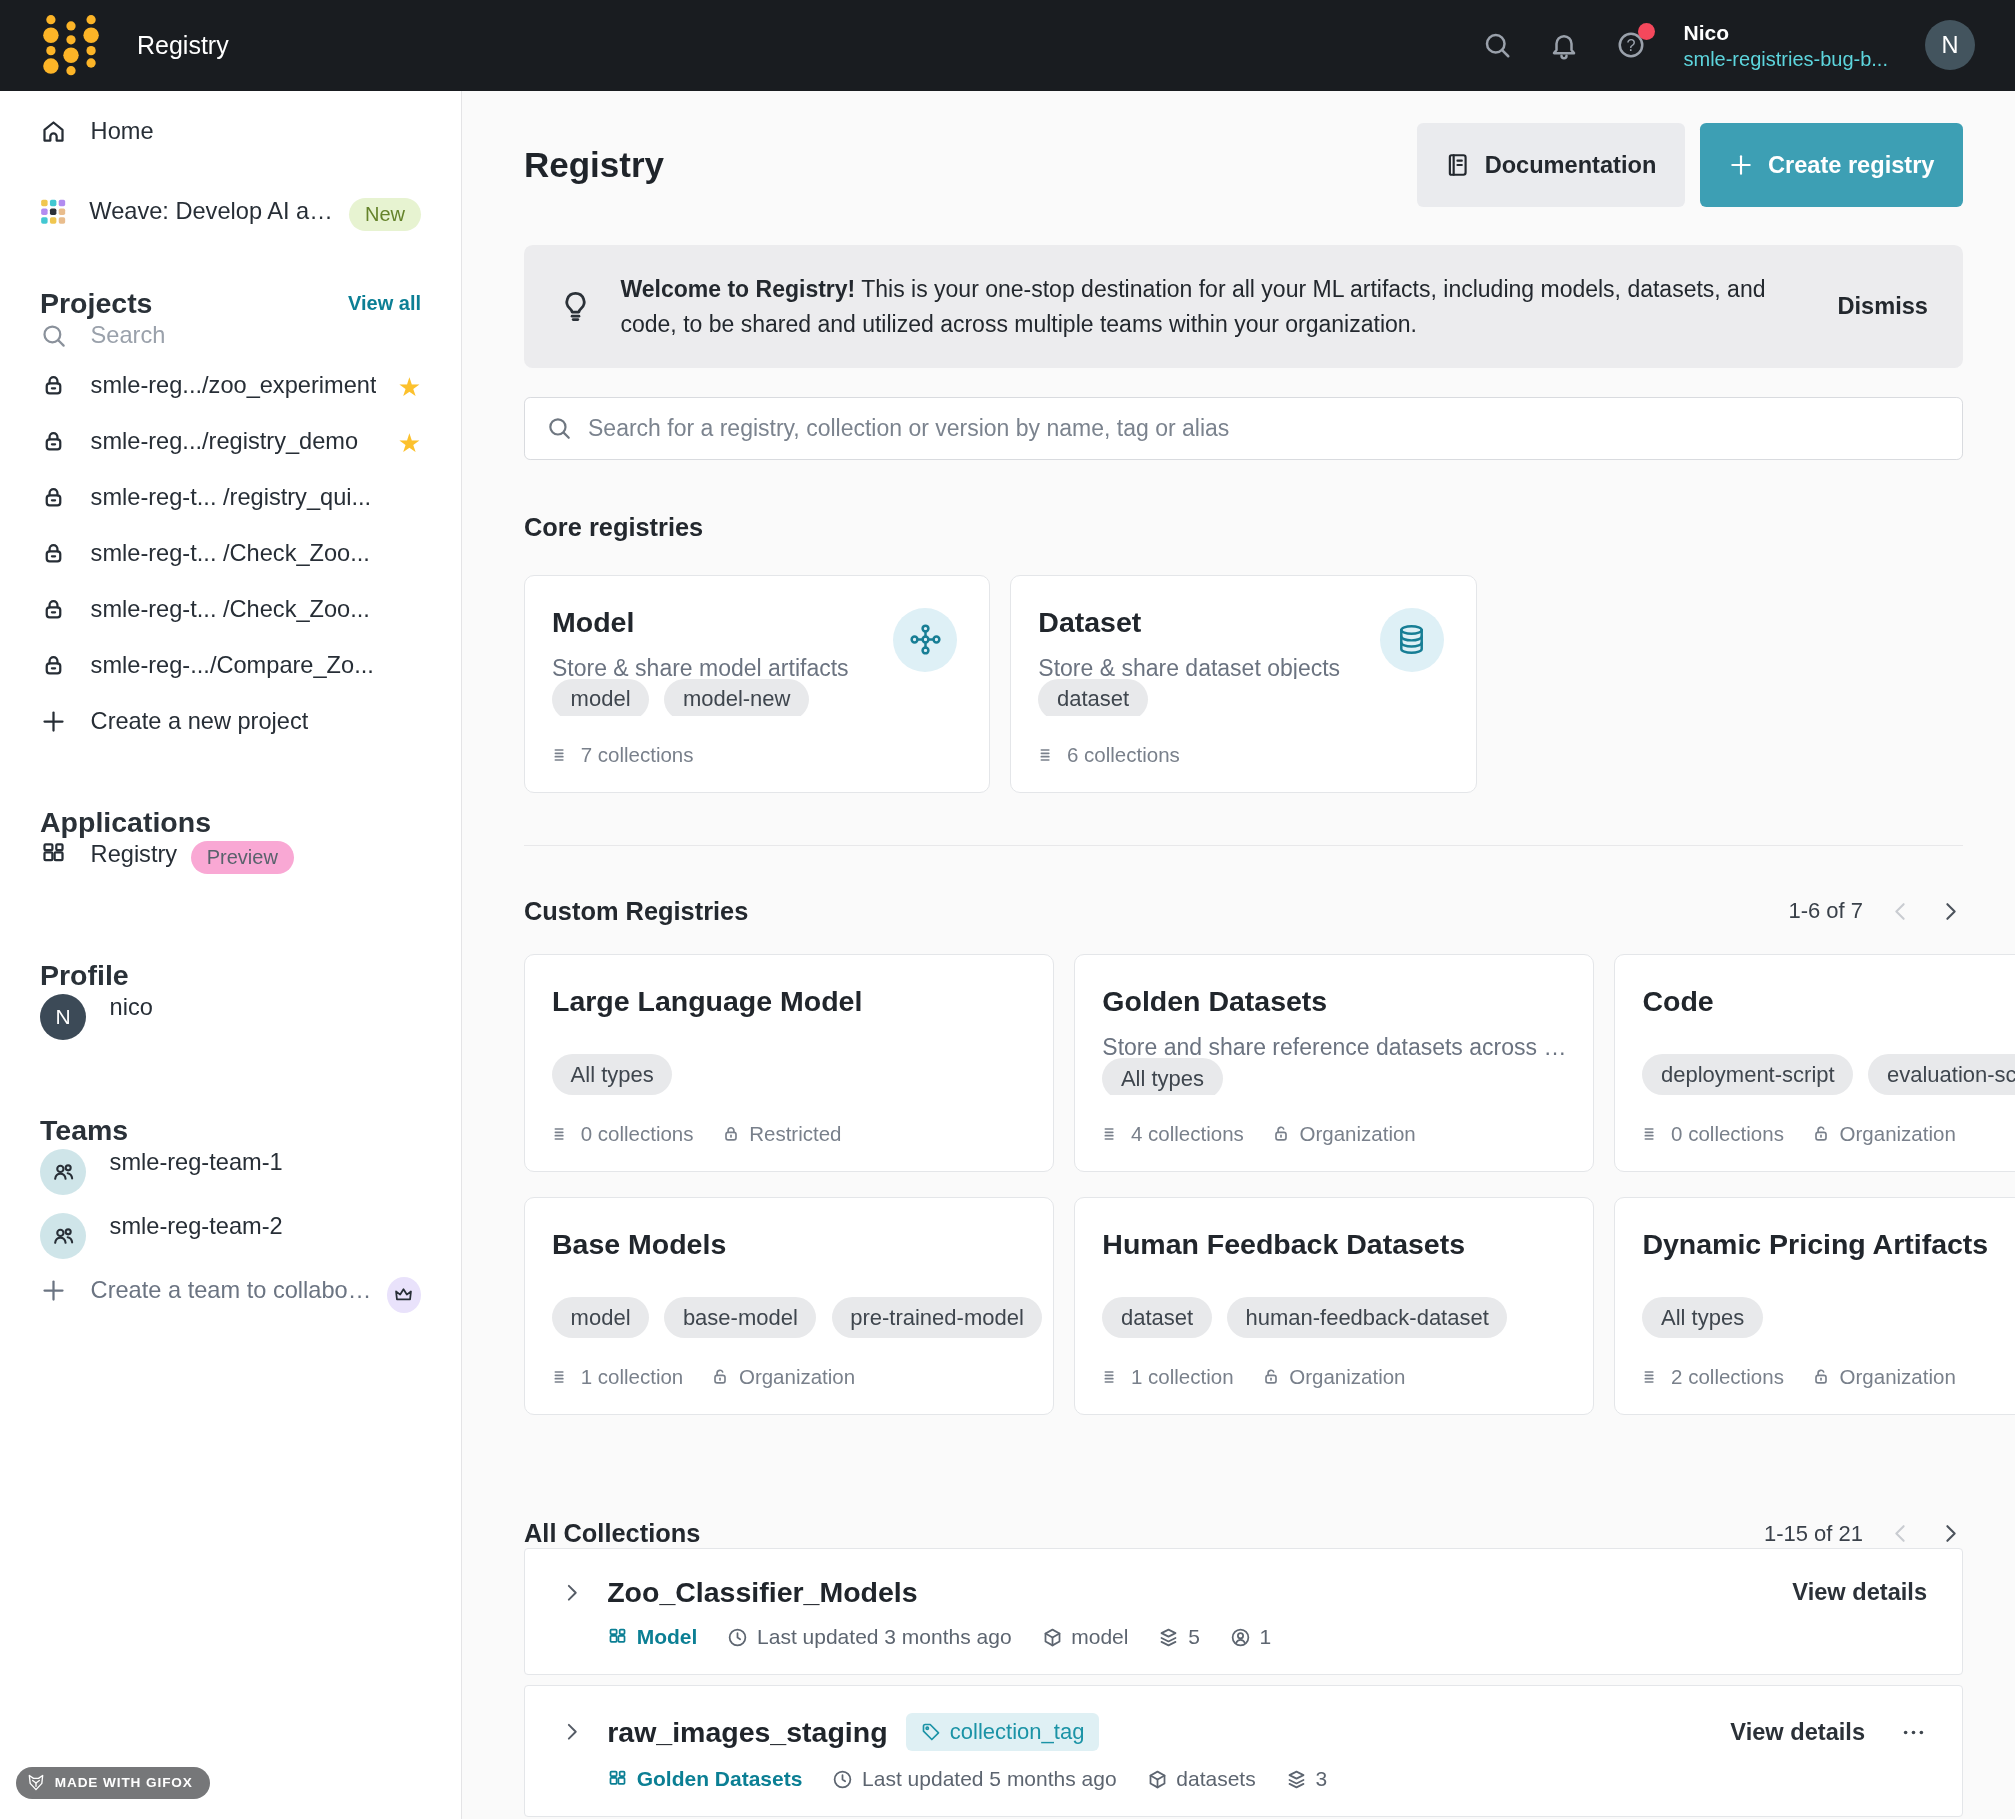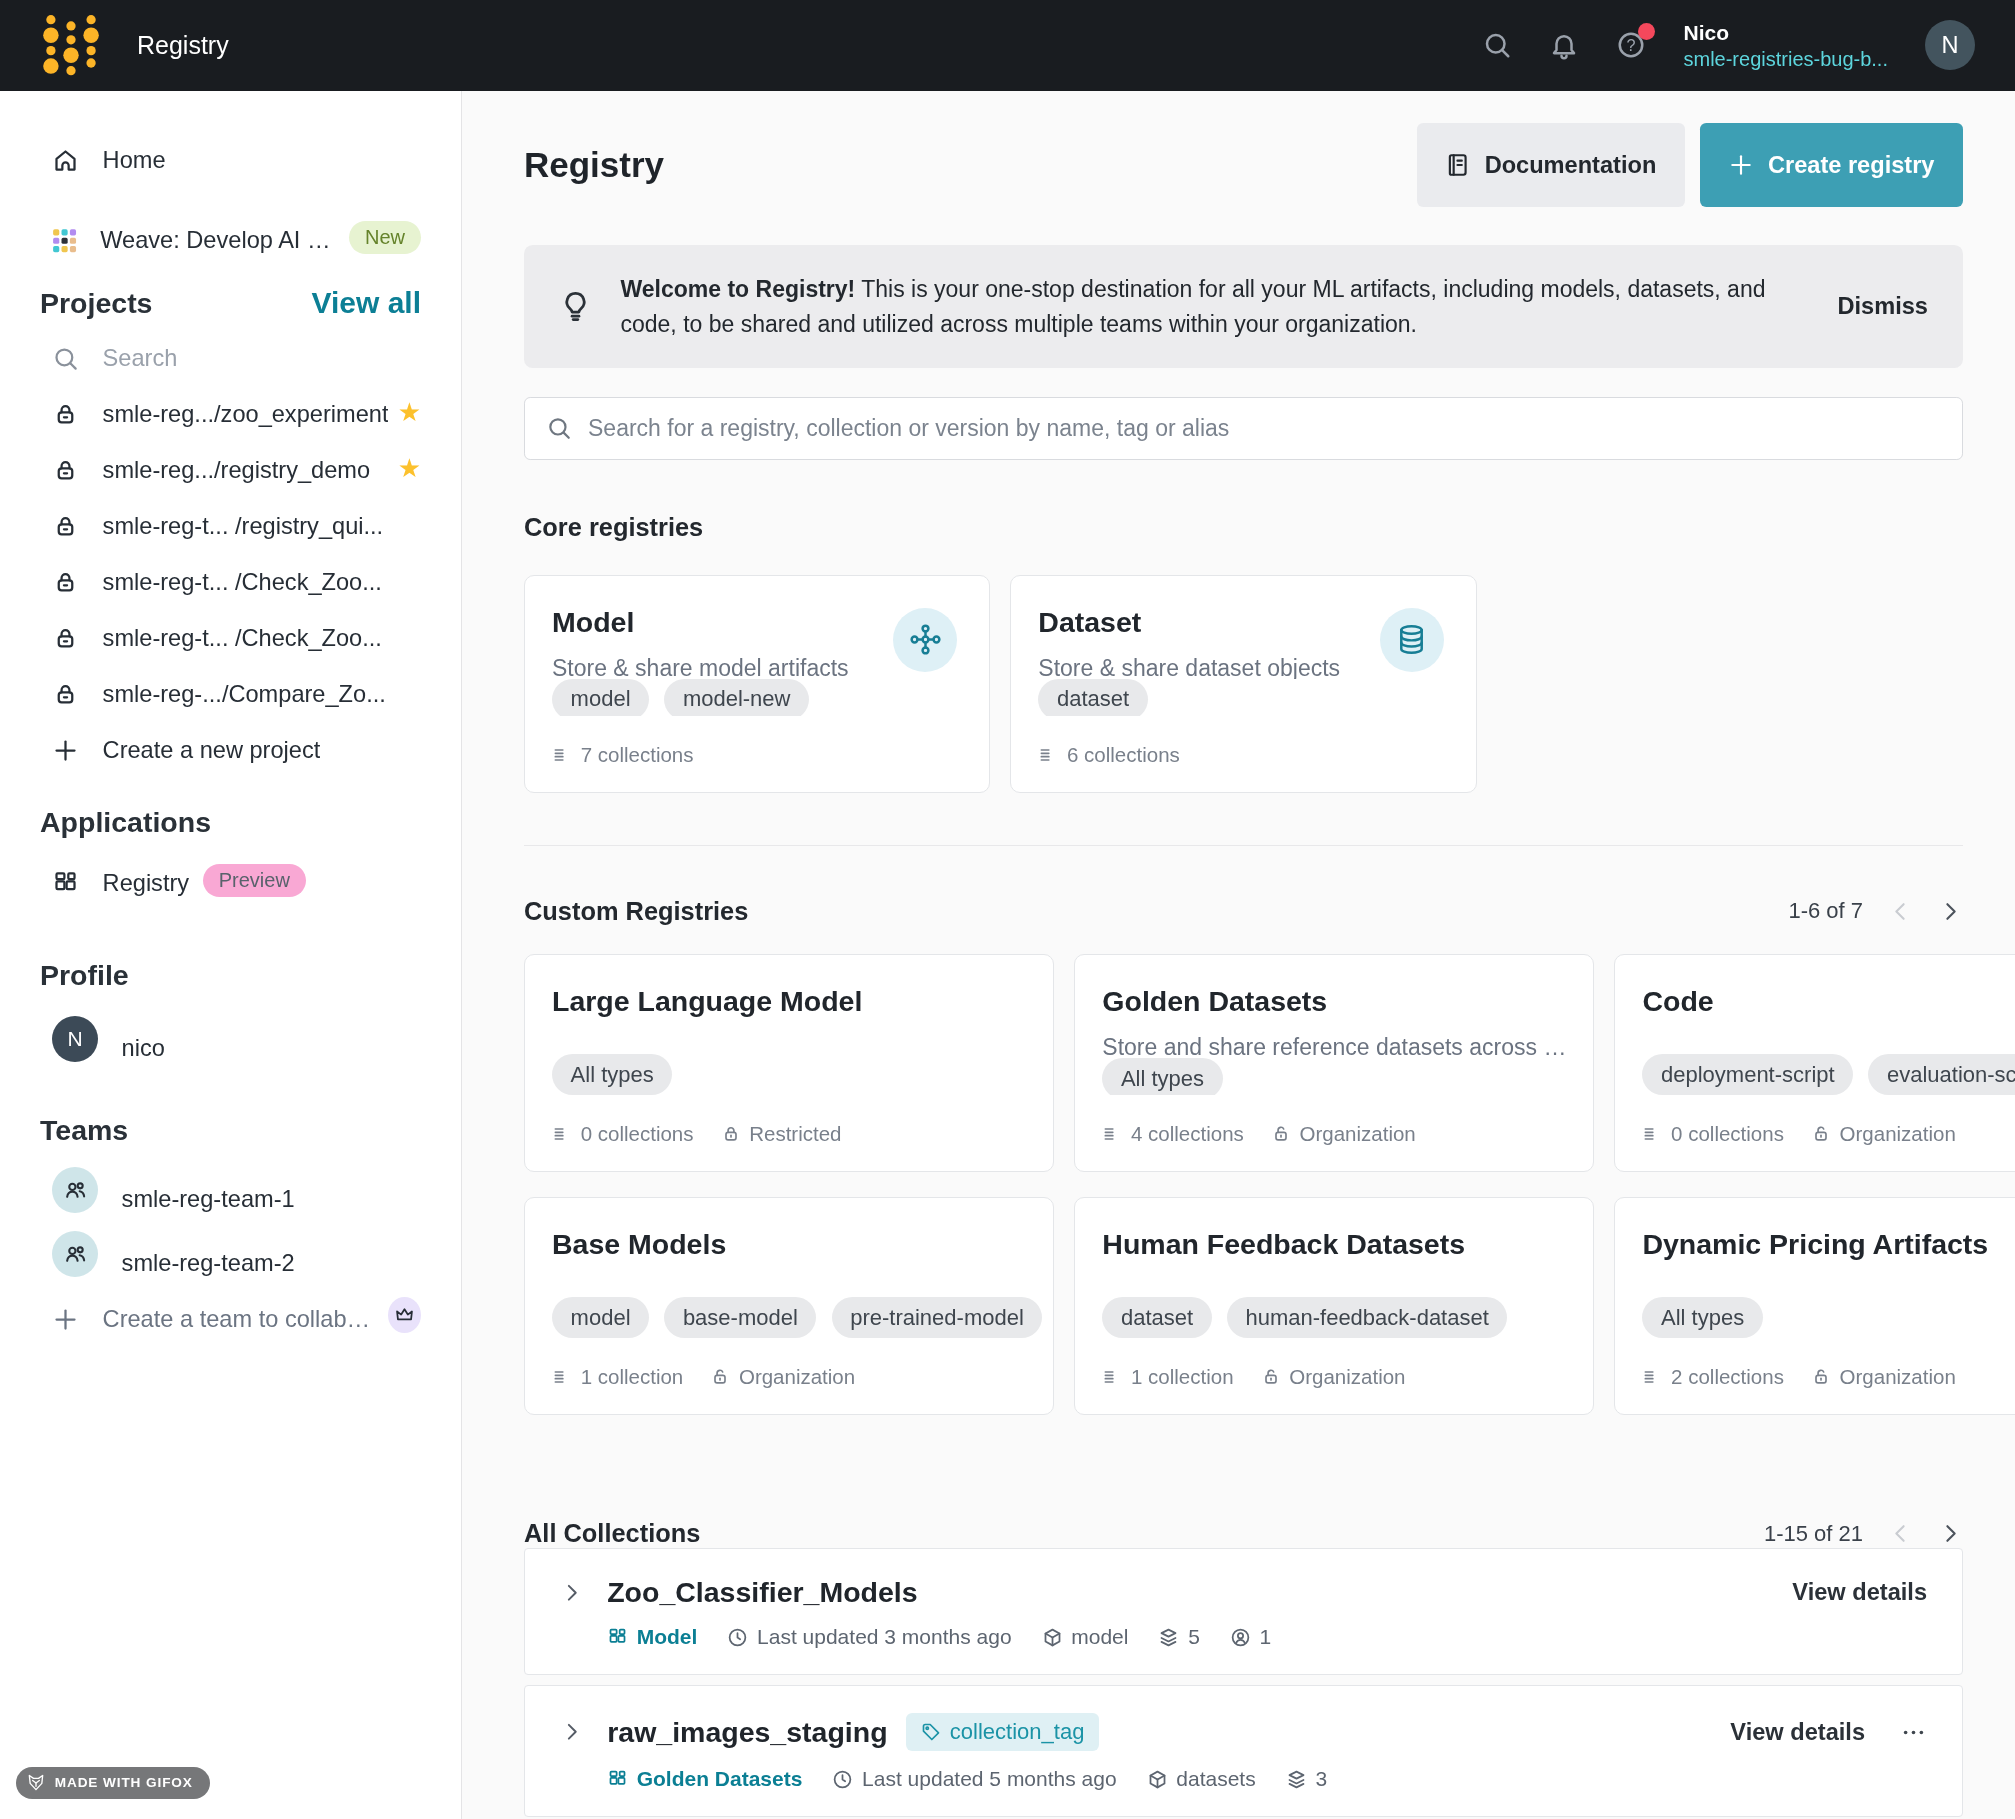--- a/index.html
+++ b/index.html
@@ -25,25 +25,25 @@
   .user-name { color:#fff; font-size:21px; font-weight:700; }
   .user-org { color:#5dd5dd; font-size:20px; }
   .nav-avatar { width:50px; height:50px; border-radius:50%; background:#43545e; color:#fff;
     display:flex; align-items:center; justify-content:center; font-size:23.6px; }
 
   
   .sidebar {
     position:absolute; top:91px; left:0; width:462px; bottom:0;
     background:#fff; border-right:1.2px solid #e4e4e6; padding-top:27px;
   }
-  .side-row { display:flex; align-items:flex-end; height:56px; padding:0 40px; font-size:23.6px; color:#272e36; cursor:pointer;margin-left:12px; }
+  .side-row { display:flex; align-items:flex-start; height:56px; padding:0 40px; font-size:23.6px; color:#272e36; cursor:pointer; }
   .side-row .ic { width:27px; height:27px; flex:0 0 auto; color:#272e36; }
   .side-label { margin-left:23.6px; white-space:nowrap; overflow:hidden; text-overflow:ellipsis; }
   .side-heading { display:flex; align-items:center; padding:0 40px; font-size:28.5px; font-weight:600; color:#2a3138; }
-  .view-all { margin-left:auto; font-size:30px; font-weight:600; color:#0c7f95; cursor:pointer; }
+  .view-all { margin-left:auto; font-size:20px; font-weight:600; color:#0c7f95; cursor:pointer; }
   .badge-new { margin-left:13.6px; background:#e7f3d1; color:#65832b; font-size:20px; padding:5px 16px; border-radius:619px; }
   .badge-preview { margin-left:13.6px; background:#f9a8d4; color:#59626c; font-size:20px; padding:5px 16px; border-radius:619px; }
   .star { margin-left:auto; font-size:26px; color:#fcc12d; }
   .side-search input { border:0; outline:0; background:transparent; font-size:23.6px; color:#272e36; margin-left:23.6px; width:260px; font-family:inherit; }
   .side-search input::placeholder { color:#9aa1ab; }
   .muted-row { color:#6b7482; }
   .avatar-s { width:46px; height:46px; border-radius:50%; background:#3c4a57; color:#fff; display:flex; align-items:center; justify-content:center; font-size:21px; flex:0 0 auto; }
   .team-avatar { width:46px; height:46px; border-radius:50%; background:#cfe5e9; color:#2298a8; display:flex; align-items:center; justify-content:center; flex:0 0 auto; }
   .team-avatar .ic { width:25px; height:25px; }
   .crown-wrap { margin-left:12.4px; width:36px; height:36px; border-radius:50%; background:#e9e2fb; color:#7e5df2; display:flex; align-items:center; justify-content:center; }

